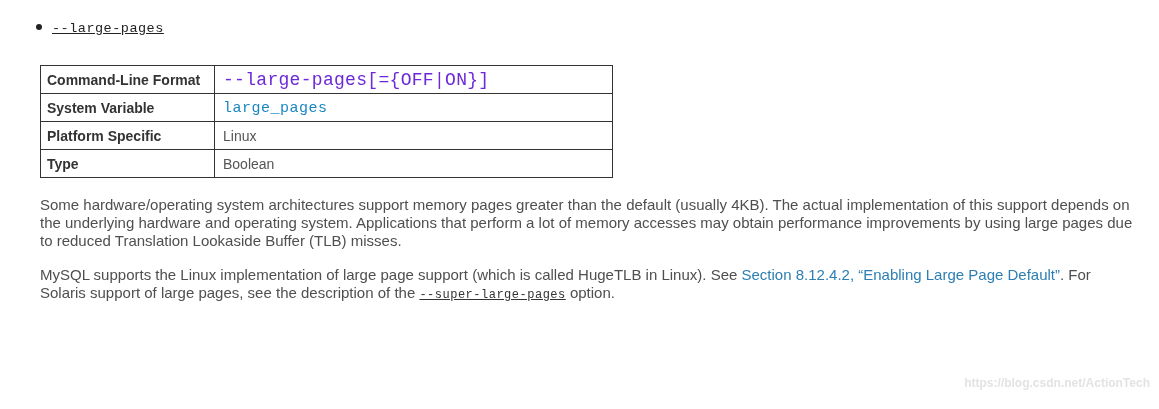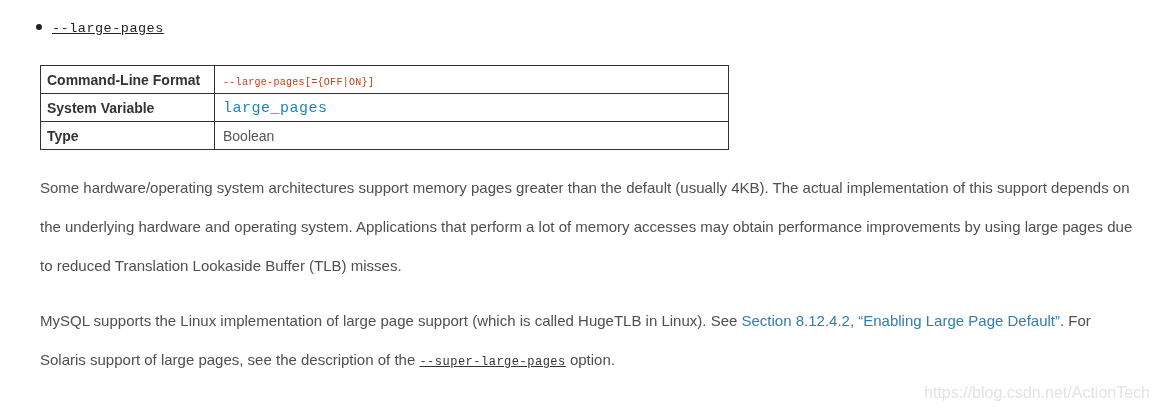--- a/index.html
+++ b/index.html
@@ -44,78 +44,79 @@
   .option-link {
     font-size: 13.5px;
     color: #222;
     text-decoration: underline;
     letter-spacing: 0.5px;
   }
   
   .spec-table {
     margin: 17px 0 12px 40px;
     border-collapse: collapse;
-    width: 689px;
+    width: 573px;
     table-layout: fixed;
   }
   .spec-table td {
     border: 1px solid var(--border);
     height: 28px;
     padding: 3px 8px 3px 6px;
     vertical-align: middle;
     font-size: 14px;
   }
   .spec-table td.label {
     width: 174px;
     font-weight: bold;
     color: var(--heading-text);
   }
   .spec-table td.value { color: #555555; padding-left: 8px; }
   .spec-table td.value .code-val {
-    font-size: 10px;
-    color: #c2410c;
+    font-size: 18px;
+    color: #6d28d9;
     letter-spacing: 0.3px;
   }
   .spec-table td.value .code-link {
     font-size: 15px;
     color: var(--code-link-blue);
     text-decoration: none;
     letter-spacing: 0.5px;
     cursor: pointer;
   }
   
   .doc-paragraph {
     margin: 18px 0 0 40px;
     width: 1100px;
     font-size: 15px;
-    line-height: 39px;
+    line-height: 18px;
     color: var(--body-text);
   }
   .doc-paragraph.second { margin-top: 16px; }
   .section-link {
     color: var(--link-blue);
     text-decoration: none;
     cursor: pointer;
   }
   .inline-code-link {
     font-size: 12px;
     color: #333333;
     text-decoration: underline;
     letter-spacing: 0.5px;
     cursor: pointer;
   }
   
   .watermark {
     position: absolute;
     right: 9px;
-    top: 384px;
-    font-size: 16px;
+    top: 376px;
+    font-size: 12px;
     color: var(--watermark);
     white-space: nowrap;
     pointer-events: none;
+    font-weight: bold;
   }
 </style>
 </head>
 <body>
 
 <ul style="margin:0;padding:12px;">
   <li class="option-item">
     <a class="option-link mono">--large-pages</a>
   </li>
 </ul>
@@ -124,20 +125,24 @@
   <tbody>
     <tr>
       <td class="label">Command-Line Format</td>
       <td class="value"><span class="mono code-val">--large-pages[={OFF|ON}]</span></td>
     </tr>
     <tr>
       <td class="label">System Variable</td>
       <td class="value"><a class="mono code-link">large_pages</a></td>
     </tr>
     <tr>
+      <td class="label">Platform Specific</td>
+      <td class="value">Linux</td>
+    </tr>
+    <tr>
       <td class="label">Type</td>
       <td class="value">Boolean</td>
     </tr>
   </tbody>
 </table>
 
 <p class="doc-paragraph">Some hardware/operating system architectures support memory pages greater than the default (usually 4KB). The actual implementation of this support depends on the underlying hardware and operating system. Applications that perform a lot of memory accesses may obtain performance improvements by using large pages due to reduced Translation Lookaside Buffer (TLB) misses.</p>
 
 <p class="doc-paragraph second"><span>MySQL supports the Linux implementation of large page support (which is called HugeTLB in Linux). See </span><a class="section-link">Section 8.12.4.2, “Enabling Large Page Default”</a><span>. For Solaris support of large pages, see the description of the </span><a class="mono inline-code-link">--super-large-pages</a><span> option.</span></p>
 

